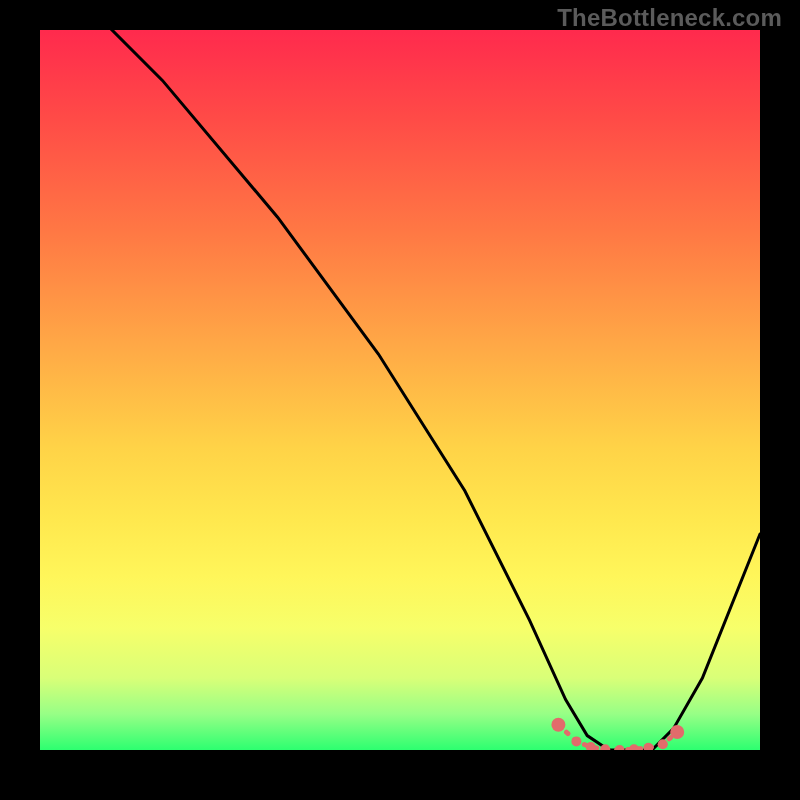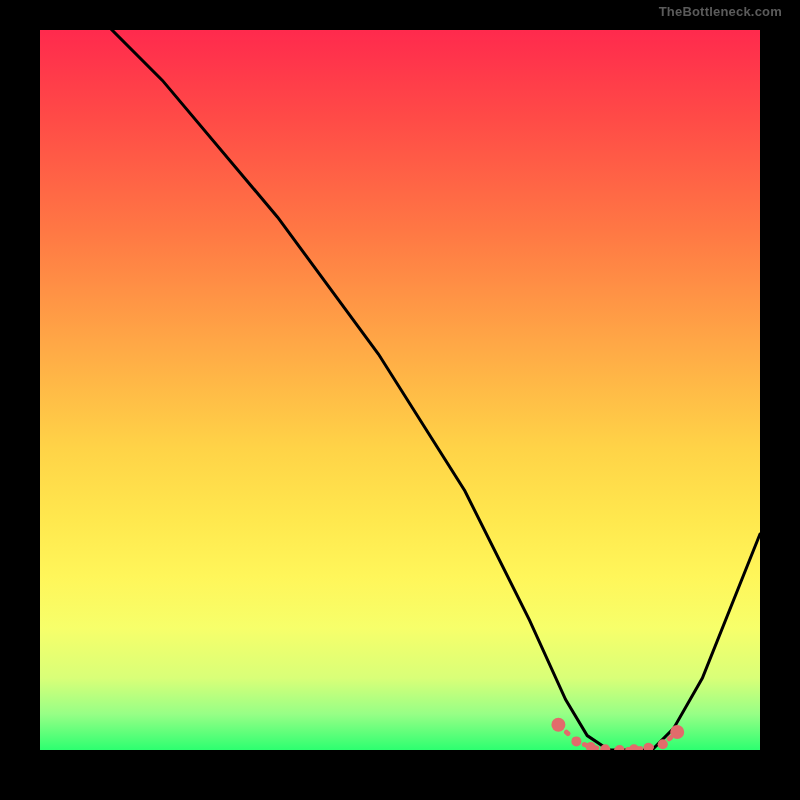--- a/index.html
+++ b/index.html
@@ -15,21 +15,21 @@
     position: relative;
     width: 800px;
     height: 800px;
     background: #000000;
   }
   .watermark {
     position: absolute;
     top: 4px;
     right: 18px;
     color: #5b5b5b;
-    font-size: 13px;
+    font-size: 24px;
     font-weight: bold;
     letter-spacing: 0.2px;
     z-index: 5;
   }
   .plot {
     position: absolute;
     left: 40px;
     top: 30px;
     width: 720px;
     height: 720px;

